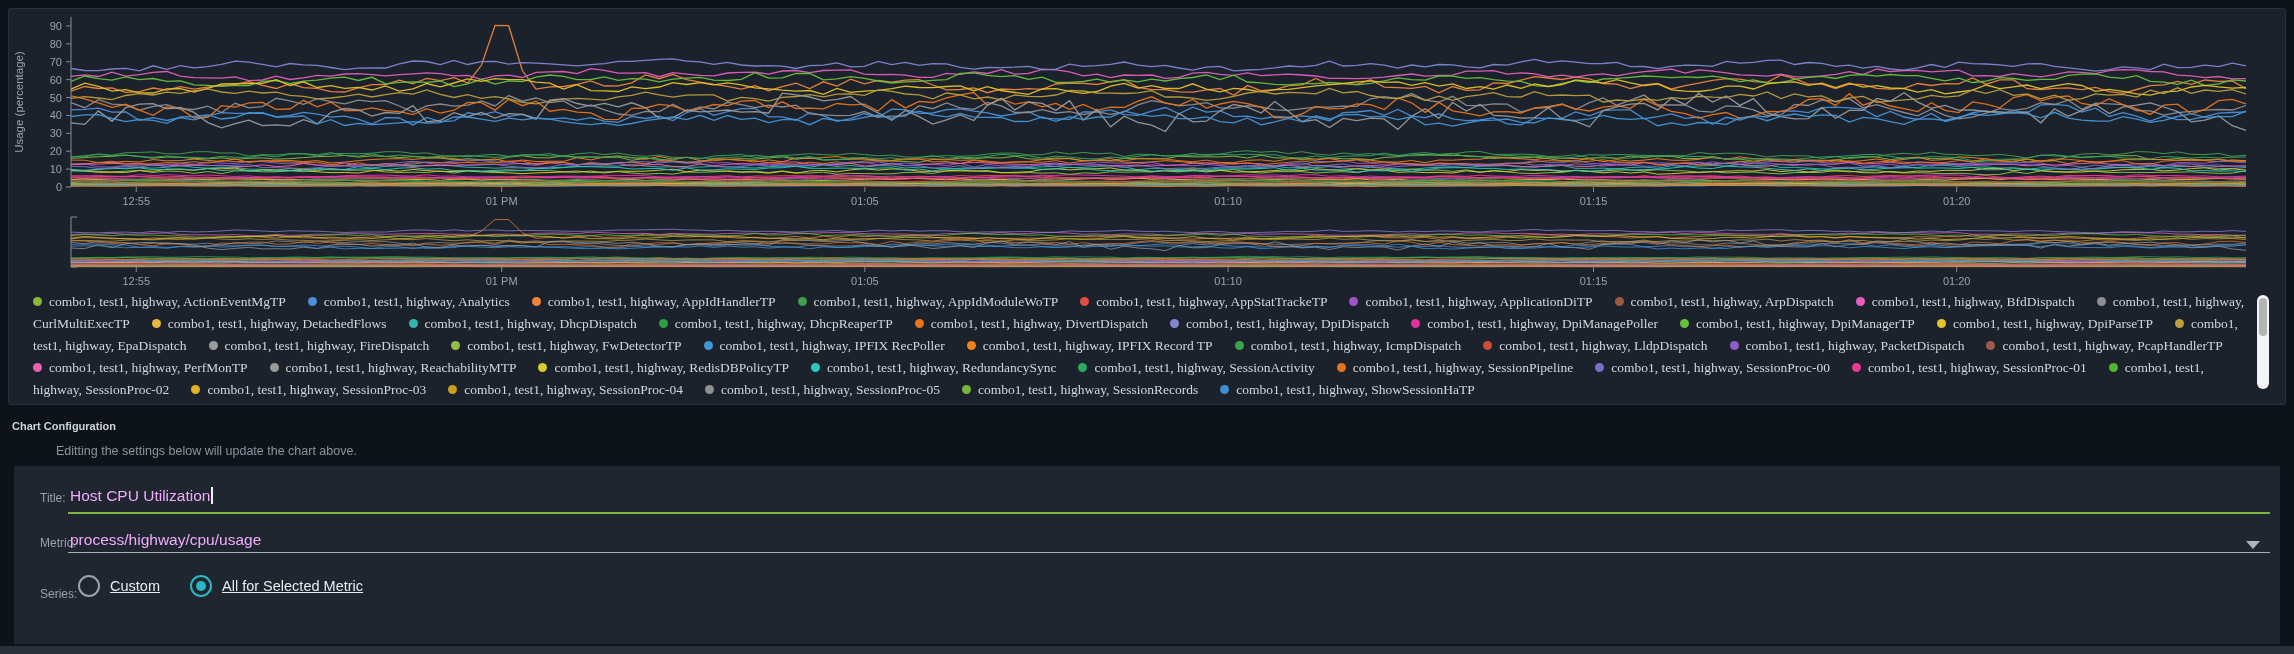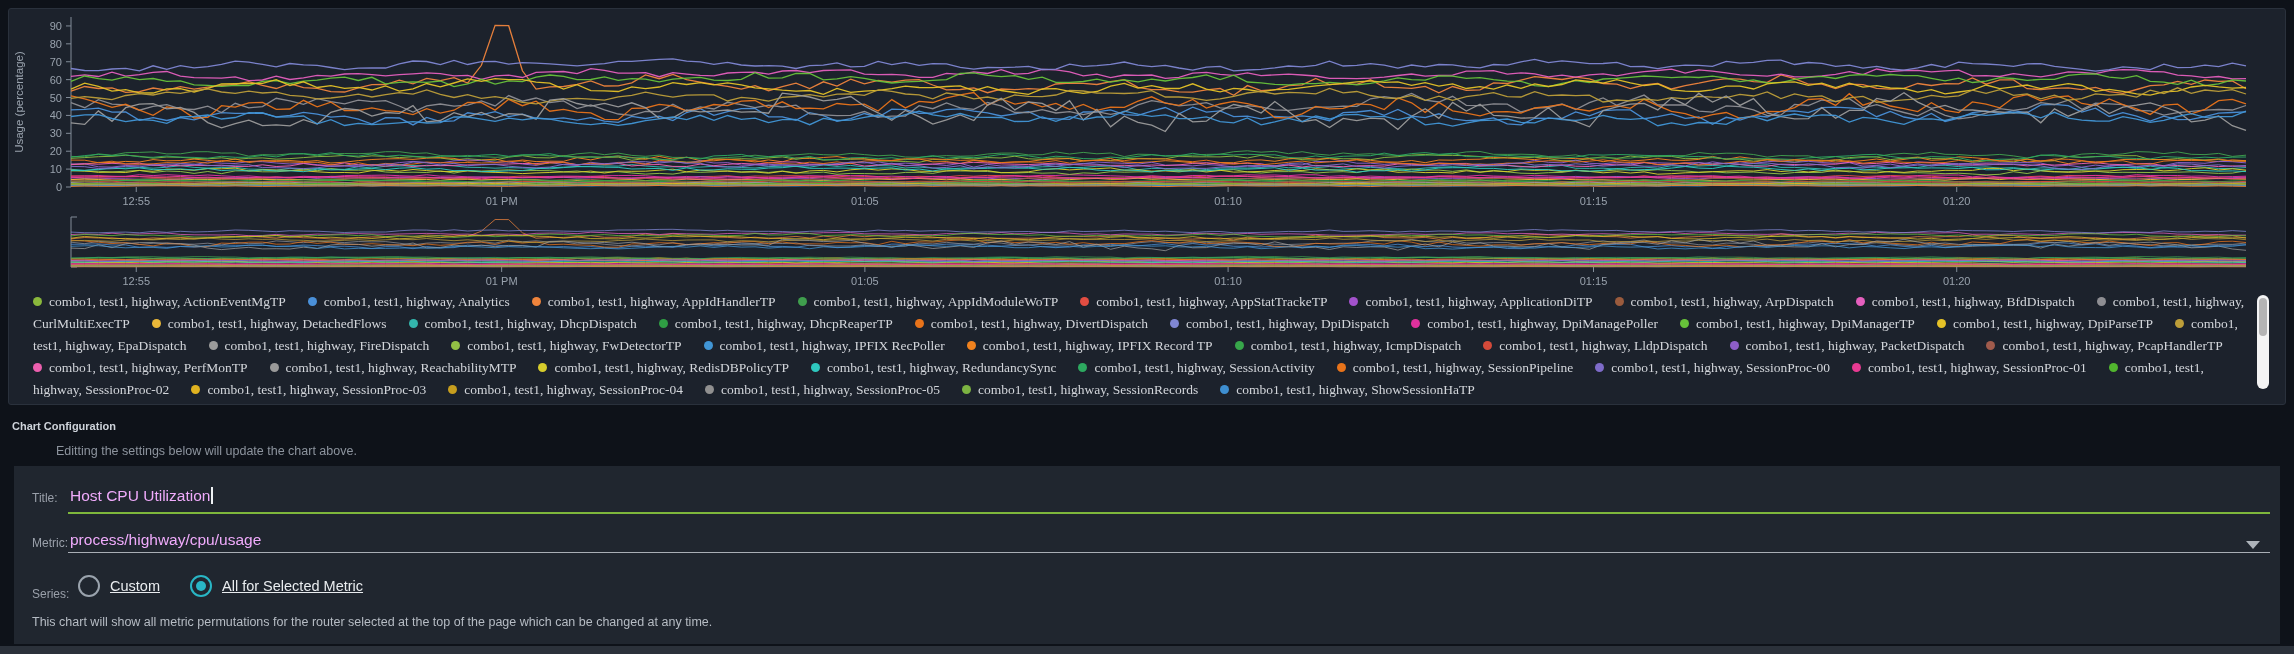--- a/index.html
+++ b/index.html
@@ -13,21 +13,21 @@
   .li{display:inline;margin-right:22px;white-space:normal;cursor:pointer;font-family:Liberation Serif, serif;}
   .dot{display:inline-block;width:9px;height:9px;border-radius:50%;
        margin-right:7px;vertical-align:middle;position:relative;top:-1px;}
   .scroll-track{position:absolute;right:16px;top:286px;width:12px;height:94px;
        background:#f4f4f4;border-radius:6px;}
   .scroll-thumb{position:absolute;left:2px;top:3px;width:8px;height:38px;
        background:#b4b4b4;border-radius:4px;}
   .cfg-heading{position:absolute;left:12px;top:420px;font-size:11px;font-weight:bold;color:#ced3da;}
   .cfg-sub{position:absolute;left:12px;top:444px;font-size:12.5px;color:#8d949e;margin-left:44px;}
   .cfg-bg{position:absolute;left:14px;top:466px;width:2266px;height:178px;background:#20262f;}
-  .f-label{position:absolute;font-size:12px;color:#9aa0aa;}
+  .f-label{position:absolute;font-size:12px;color:#9aa0aa;margin-left:8px;}
   .f-value{position:absolute;font-size:15.5px;color:#f0abfc;}
   .caret{display:inline-block;width:2px;height:17px;background:#eef1f4;
        vertical-align:text-bottom;margin-left:1px;animation:blink 1s step-end infinite;}
   @keyframes blink{50%{opacity:0;}}
   .u-green{position:absolute;left:68px;top:512px;width:2202px;height:2px;}
   .u-gray{position:absolute;left:68px;top:552px;width:2202px;height:1px;background:#c2c7cd;opacity:.85;}
   .dd-caret{position:absolute;left:2246px;top:541px;width:0;height:0;
        border-left:7px solid transparent;border-right:7px solid transparent;border-top:8px solid #aeb4bb;}
   .radio{position:absolute;width:18px;height:18px;border-radius:50%;box-sizing:content-box;}
   .radio.unchecked{border:2px solid #9aa3ad;background:transparent;}
@@ -201,16 +201,15 @@
   </div>
   <div class="u-gray"></div>
   <div class="dd-caret"></div>
 
   <div class="f-label" style="left:32px;top:587px;">Series:</div>
   <div class="radio unchecked" id="radio0" style="left:78px;top:575px;"></div>
   <div class="radio-label" style="left:110px;top:578px;">Custom</div>
   <div class="radio checked" id="radio1" style="left:190px;top:575px;"></div>
   <div class="radio-label" style="left:222px;top:578px;">All for Selected Metric</div>
 
-  <div class="cfg-note">This chart will show all metric permutations for the router selected at the top of the page which can be changed at any time.</div>
 
   <div class="bottom-strip"></div>
 </div>
 
 </body></html>

